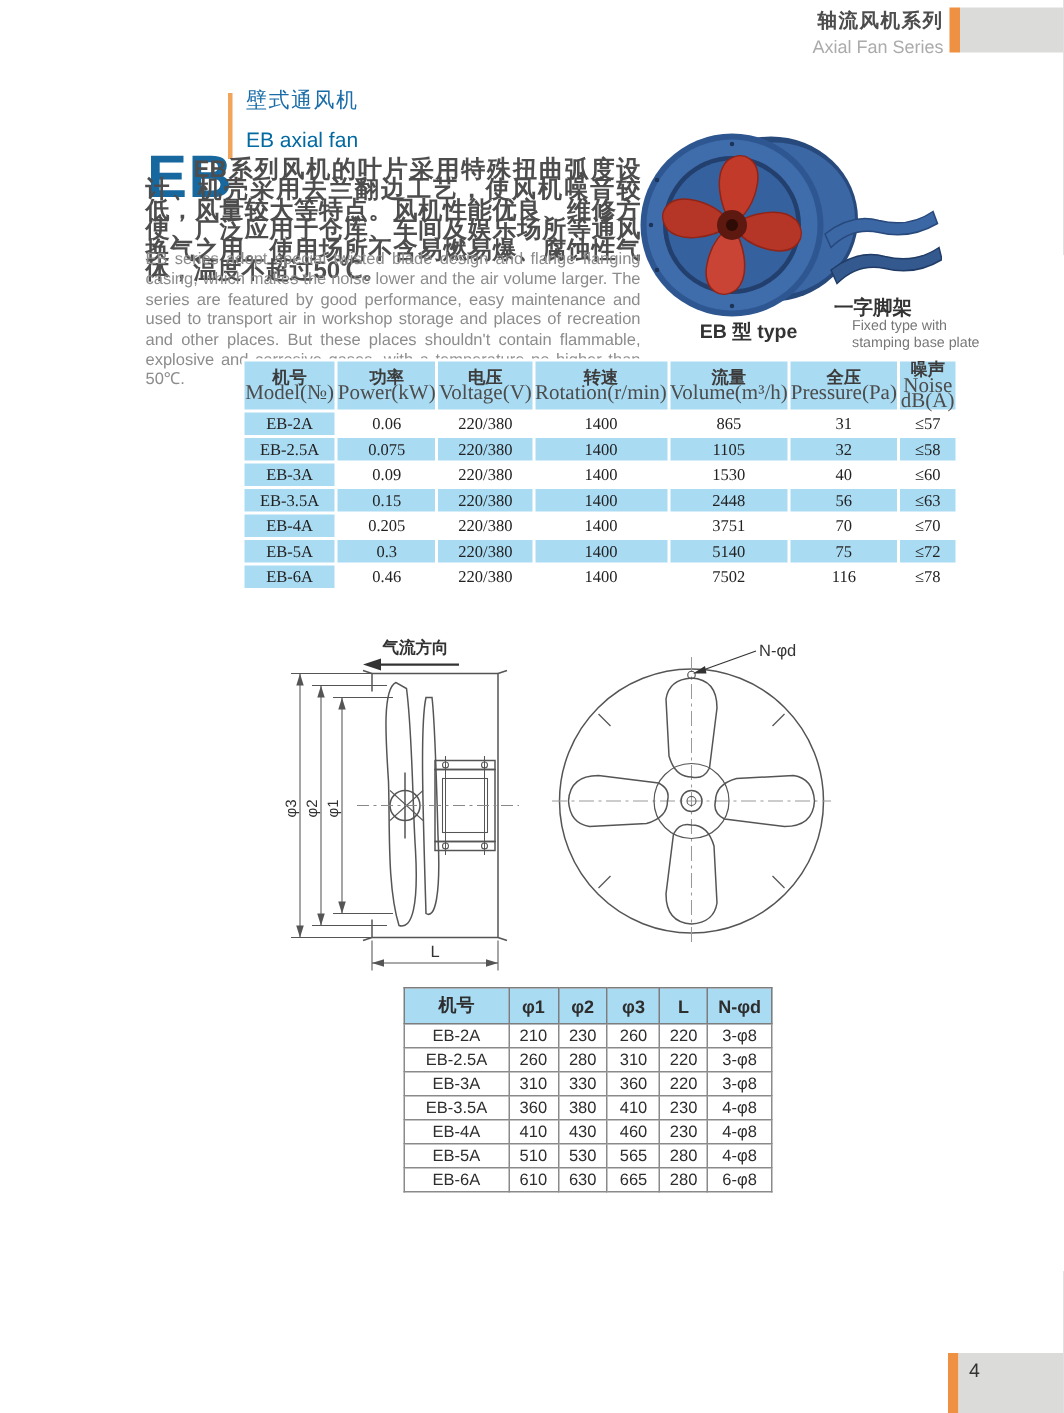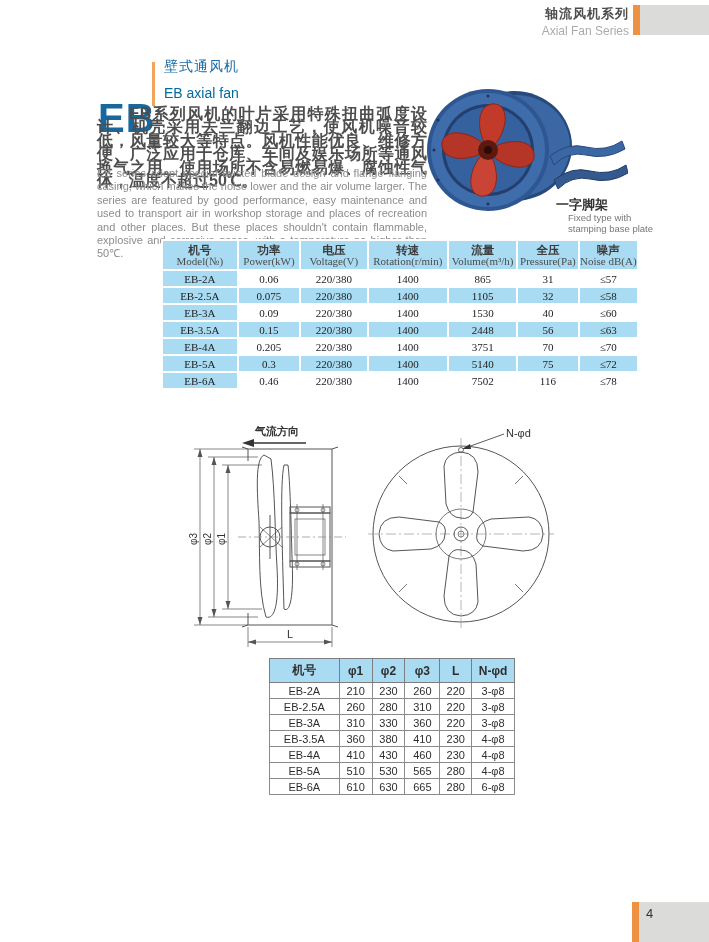--- a/index.html
+++ b/index.html
@@ -44,21 +44,21 @@
   .bracket-en { position:absolute; left:568px; top:212px; width:95px; font-size:9.5px; line-height:11px; color:#777; }
 
   
   .spec-table {
     position:absolute; left:161px; top:239px; width:478px;
     border-collapse:separate; border-spacing:2px; background:#fff;
     font-size:11px; color:#333;
   }
   .spec-table th { background:#a9dbf3; height:28px; text-align:center; vertical-align:middle; font-weight:normal; }
   .spec-table .th-zh { display:block; font-size:11.5px; font-weight:bold; color:#3c3c3c; line-height:12px; }
-  .spec-table .th-en { display:block; font-size:11px; color:#4c4c4c; line-height:10px; font-family:"Liberation Serif", serif;text-align:center; }
+  .spec-table .th-en { display:block; font-size:14px; color:#4c4c4c; line-height:10px; font-family:"Liberation Serif", serif;text-align:center; }
   .spec-table td { background:#ffffff; height:15px; text-align:center; vertical-align:middle;
     font-family:"Liberation Serif", serif; font-size:11px; color:#222; }
   .spec-table td:first-child { background:#a9dbf3; }
   .spec-table tbody tr:nth-child(even) td { background:#a9dbf3; }
 
   
   .diagram-caption {
     position:absolute; left:161px; top:399px; width:478px; text-align:center;
     font-size:12.5px; font-weight:bold; color:#3c3c3c; letter-spacing:1px;
   }
@@ -136,20 +136,21 @@
       </g>
       <circle cx="64" cy="64" r="10" fill="#5d1810"></circle>
       <circle cx="64" cy="64" r="4" fill="#2f0b06"></circle>
       <circle cx="64" cy="10" r="1.5" fill="#1c3459"></circle>
       <circle cx="64" cy="118" r="1.5" fill="#1c3459"></circle>
       <circle cx="10" cy="64" r="1.5" fill="#1c3459"></circle>
       <circle cx="14" cy="34" r="1.5" fill="#1c3459"></circle>
       <circle cx="14" cy="94" r="1.5" fill="#1c3459"></circle>
     </svg>
   </div>
+  <div class="fan-caption">EB 型 type</div>
 
   <div class="bracket-photo">
     <svg viewBox="0 0 80 58" width="80" height="58">
       <path d="M 2,18 Q 20,4 38,9 Q 58,14 74,3 L 77,11 Q 58,22 38,17 Q 20,13 6,27 Z" fill="#3b67a5" stroke="#27497c" stroke-width="1"></path>
       <path d="M 6,42 Q 24,28 42,33 Q 62,38 78,27 L 80,35 Q 62,46 42,41 Q 24,37 10,51 Z" fill="#33598f" stroke="#203c66" stroke-width="1"></path>
     </svg>
   </div>
   <div class="bracket-zh">一字脚架</div>
   <div class="bracket-en">Fixed type with stamping base plate</div>
 

